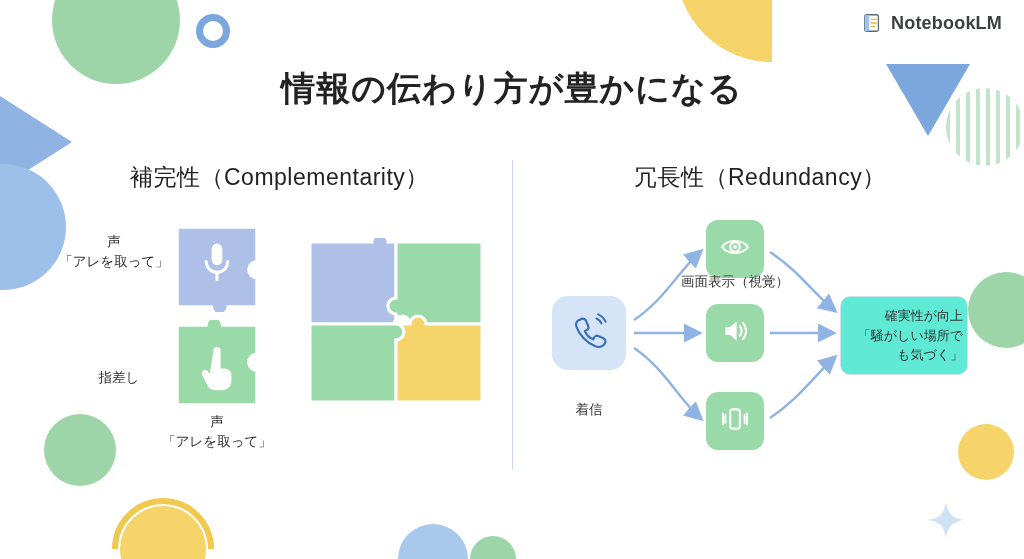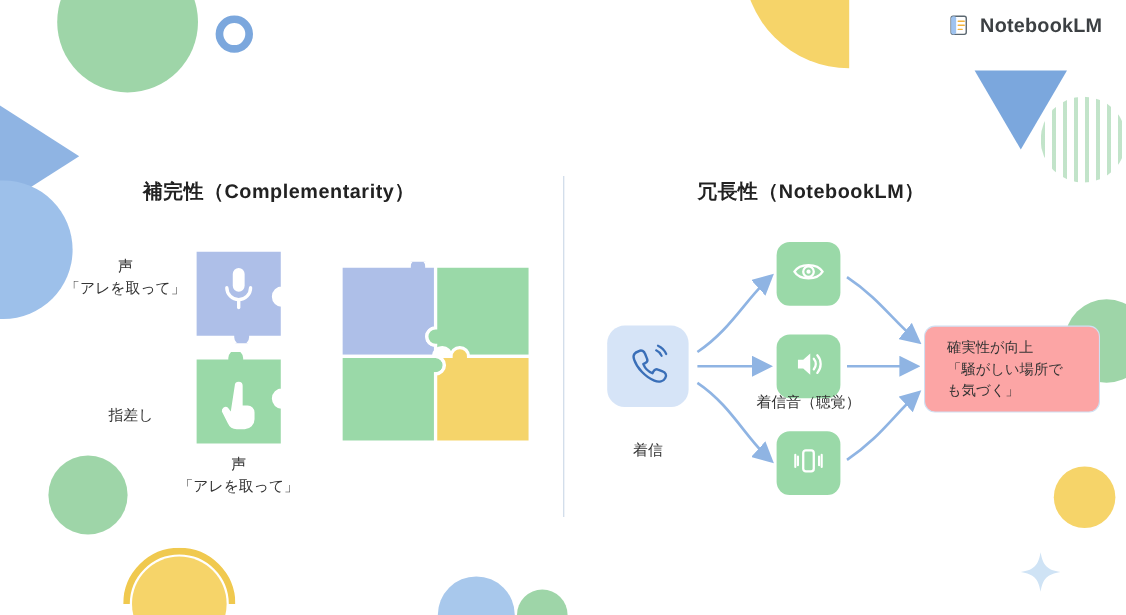--- a/index.html
+++ b/index.html
@@ -109,21 +109,21 @@
   }
 
   
   .divider {
     position: absolute; left: 512px; top: 160px;
     width: 1px; height: 310px; background: #c9d6e6;
   }
 
   
   .section-head {
-    position: absolute; font-size: 18px; font-weight: bold; color: #222222;
+    position: absolute; font-size: 23px; font-weight: normal; color: #222222;
     letter-spacing: .5px;
   }
   .head-left { left: 130px; top: 162px; }
   .head-right { left: 634px; top: 162px; }
 
   
   .label {
     position: absolute; font-size: 13.5px; color: #333333; line-height: 1.45;
     text-align: center; white-space: pre-line;
   }
@@ -135,23 +135,23 @@
 
   
   .tile {
     position: absolute; width: 58px; height: 58px; border-radius: 12px;
     display: flex; align-items: center; justify-content: center;
   }
   .tile-green { background: #9ad9a8; }
   .tile-blue  { background: #d6e4f7; width: 74px; height: 74px; border-radius: 16px; }
 
   .callout {
-    position: absolute; background: #fca5a5; border: 1.5px solid #cfe0f2;
-    border-radius: 10px; padding: 9px 20px;
-    font-size: 13px; line-height: 1.5; color: #333; text-align: left;
+    position: absolute; background: #5eead4; border: 1.5px solid #cfe0f2;
+    border-radius: 10px; padding: 9px 4px;
+    font-size: 13px; line-height: 1.5; color: #333; text-align: right;
     white-space: pre-line;
   }
 
   .arrow { position: absolute; }
 </style>
 </head>
 <body>
 
 <div id="slide">
 
@@ -179,25 +179,26 @@
     <span class="brand-logo">
       <svg width="22" height="22" viewBox="0 0 24 24">
         <rect x="4" y="3" width="15" height="18" rx="2" fill="#ffffff" stroke="#5b6770" stroke-width="1.4"></rect>
         <rect x="4" y="3" width="5" height="18" rx="2" fill="#9fc3ef"></rect>
         <path d="M11 8h6M11 12h6M11 16h4" stroke="#f2b33d" stroke-width="1.4" stroke-linecap="round"></path>
       </svg>
     </span>
     <span class="brand-name">NotebookLM</span>
   </div>
 
+  <div class="title">情報の伝わり方が豊かになる</div>
 
   <div class="divider"></div>
 
   <div class="section-head head-left">補完性（Complementarity）</div>
-  <div class="section-head head-right">冗長性（NotebookLM）</div>
+  <div class="section-head head-right">冗長性（Redundancy）</div>
 
   <div class="puzzle" style="left:172px; top:222px;">
     <svg width="90" height="90" viewBox="0 0 100 100">
       <path d="M6 6 H94 V44 a9 9 0 0 0 0 18 V94 H62 a9 9 0 0 1 -18 0 H6 Z" fill="#aebfe8" stroke="#ffffff" stroke-width="3"></path>
       <g transform="translate(50,44)">
         <rect x="-6" y="-20" width="12" height="24" rx="6" fill="#ffffff"></rect>
         <path d="M-12 0 a12 12 0 0 0 24 0" fill="none" stroke="#ffffff" stroke-width="3.4" stroke-linecap="round"></path>
         <line x1="0" y1="12" x2="0" y2="20" stroke="#ffffff" stroke-width="3.4" stroke-linecap="round"></line>
       </g>
     </svg>
@@ -242,30 +243,30 @@
 
   <div class="tile tile-green" style="left:706px; top:220px;">
     <span>
       <svg width="32" height="32" viewBox="0 0 40 40">
         <path d="M4 20 C10 10 30 10 36 20 C30 30 10 30 4 20 Z" fill="none" stroke="#ffffff" stroke-width="2.6"></path>
         <circle cx="20" cy="20" r="6" fill="none" stroke="#ffffff" stroke-width="2.6"></circle>
         <circle cx="20" cy="20" r="2.4" fill="#ffffff"></circle>
       </svg>
     </span>
   </div>
+  <div class="label" style="left:660px; top:272px; width:150px;">画面表示（視覚）</div>
 
   <div class="tile tile-green" style="left:706px; top:304px;">
     <span>
       <svg width="32" height="32" viewBox="0 0 40 40">
         <path d="M8 15 H14 L22 8 V32 L14 25 H8 Z" fill="#ffffff"></path>
         <path d="M26 14 a9 9 0 0 1 0 12 M30 10 a15 15 0 0 1 0 20" fill="none" stroke="#ffffff" stroke-width="2.6" stroke-linecap="round"></path>
       </svg>
     </span>
   </div>
-  <div class="label" style="left:660px; top:356px; width:150px;">着信音（聴覚）</div>
 
   <div class="tile tile-green" style="left:706px; top:392px;">
     <span>
       <svg width="32" height="32" viewBox="0 0 40 40">
         <rect x="14" y="8" width="12" height="24" rx="3" fill="none" stroke="#ffffff" stroke-width="2.6"></rect>
         <path d="M8 15 v10 M5 13 v14 M32 15 v10 M35 13 v14" stroke="#ffffff" stroke-width="2.4" stroke-linecap="round"></path>
       </svg>
     </span>
   </div>
 

